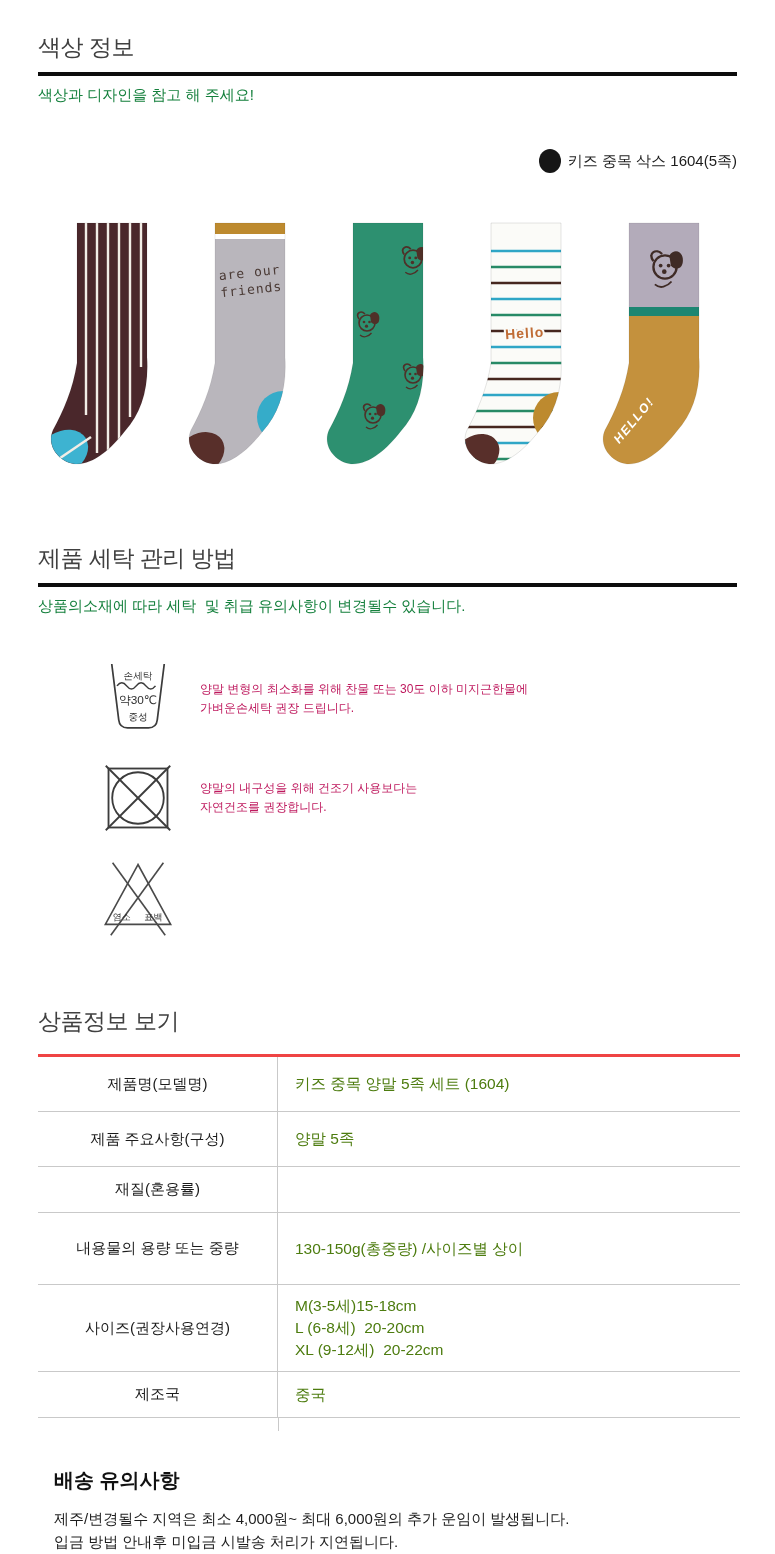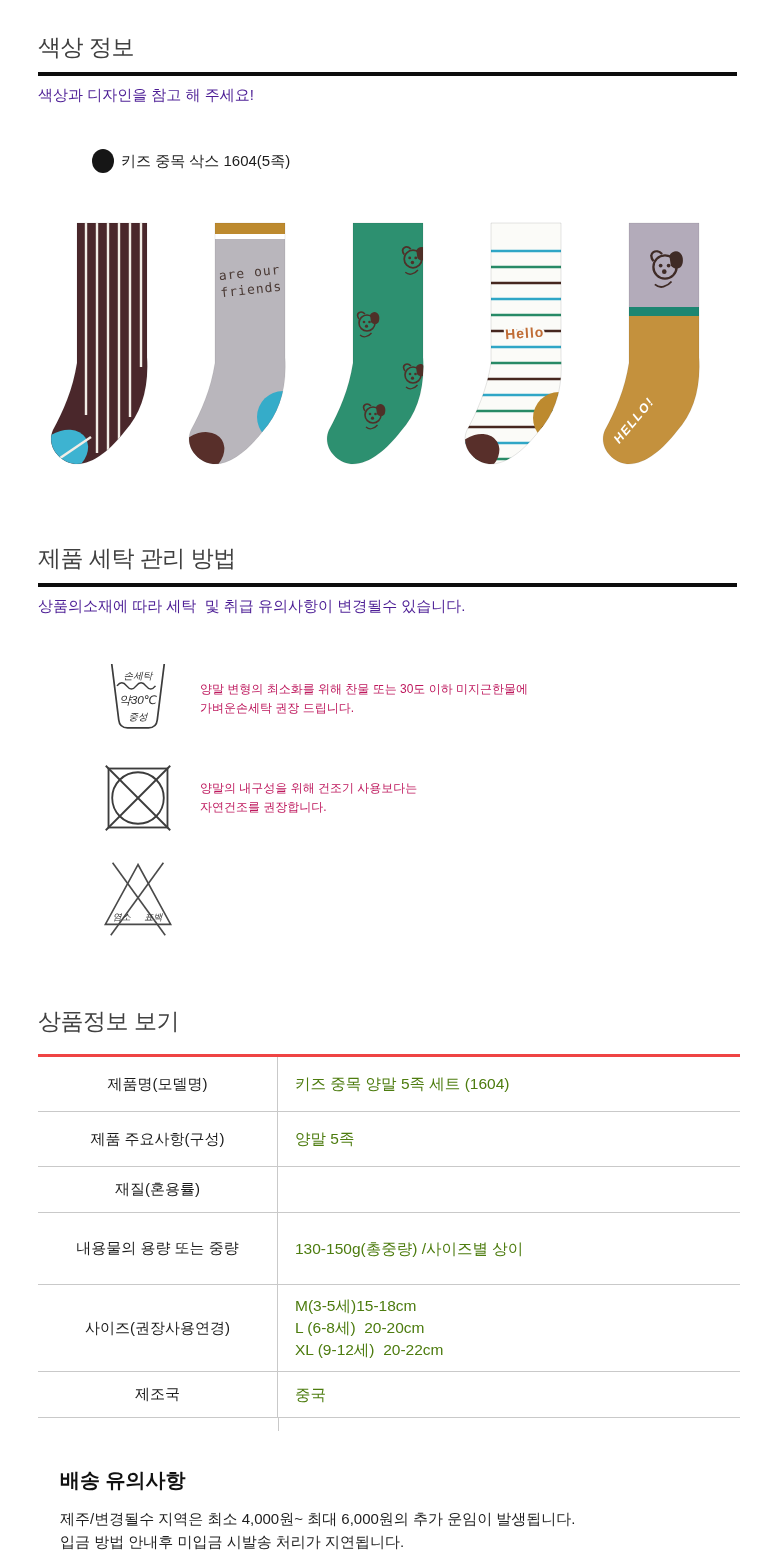--- a/index.html
+++ b/index.html
@@ -3,48 +3,48 @@
 <meta charset="utf-8">
 <style>
   * { margin:0; padding:0; box-sizing:border-box; }
   html,body { background:#ffffff; }
   body { font-family:"Liberation Sans","DejaVu Sans",sans-serif; color:#1f1f1f; }
   .page { width:775px; min-height:1554px; background:#fff; margin:0 auto; overflow:hidden; }
   .content { padding:32px 38px 30px 38px; }
 
   h2.sec-title { font-size:23px; font-weight:400; color:#404040; letter-spacing:-0.5px; }
   .rule { height:4px; background:#0d0d0d; margin-top:9px; width:699px; }
-  .sub { margin-top:10px; font-size:15px; color:#4c1d95; white-space:pre-wrap; }
-
-  .bullet-row { margin-top:44px; margin-left:54px; display:flex; align-items:center; gap:7px; }
+  .sub { margin-top:10px; font-size:15px; color:#15803d; white-space:pre-wrap; }
+
+  .bullet-row { margin-top:44px; margin-left:54px; display:flex; align-items:center; gap:7px;justify-content:flex-end; }
   .dot { width:22px; height:24px; border-radius:50%; background:#161616; flex:0 0 auto; }
   .bullet-label { font-size:15px; color:#1c1c1c; }
 
   .socks { margin-top:44px; display:flex; margin-left:-5px; height:262px; }
   .sock { margin-right:-12px; flex:0 0 auto; }
 
   .wash-head { margin-top:64px; }
   .wash-list { margin-top:42px; }
   .wash-item { display:flex; align-items:center; gap:20px; margin-left:58px; }
   .wash-item + .wash-item { margin-top:23px; }
-  .wash-icon-box { flex:0 0 auto; display:flex; justify-content:center; width:84px;font-style:italic; }
+  .wash-icon-box { flex:0 0 auto; display:flex; justify-content:center; width:84px; }
   .wash-text { font-size:12px; line-height:1.55; color:#be185d; white-space:pre-wrap; }
 
   .info-head { margin-top:64px; }
   .ptable { margin-top:17px; width:702px; border-top:3px solid #ef4444; }
   .trow { display:flex; border-bottom:1px solid #c9c9c9; }
   .tlabel { width:240px; border-right:1px solid #c9c9c9; display:flex; align-items:center;
             justify-content:center; text-align:center; font-size:15px; color:#1b1b1b; padding:8px 12px; }
   .tvalue { flex:1; display:flex; flex-direction:column; justify-content:center;
             padding:10px 10px 10px 17px; font-size:15.5px; color:#4d7c0f; line-height:1.42; white-space:pre-wrap; }
   .rh-0 { min-height:55px; } .rh-1 { min-height:55px; } .rh-2 { min-height:46px; }
   .rh-3 { min-height:72px; } .rh-4 { min-height:84px; } .rh-5 { min-height:46px; }
   .divider-tail { width:1px; height:13px; background:#c9c9c9; margin-left:240px; }
 
-  .ship { margin-top:36px; margin-left:22px; }
+  .ship { margin-top:36px; margin-left:16px; }
   .ship-title { font-size:20px; font-weight:700; color:#111; }
   .ship-lines { margin-top:14px; font-size:15px; line-height:1.5; color:#1d1d1d; }
 
   svg text { font-family:"Liberation Sans","DejaVu Sans",sans-serif; }
   .handtxt { font-family:"DejaVu Sans Mono",monospace; }
 </style>
 </head>
 <body>
 
 <div class="page">

